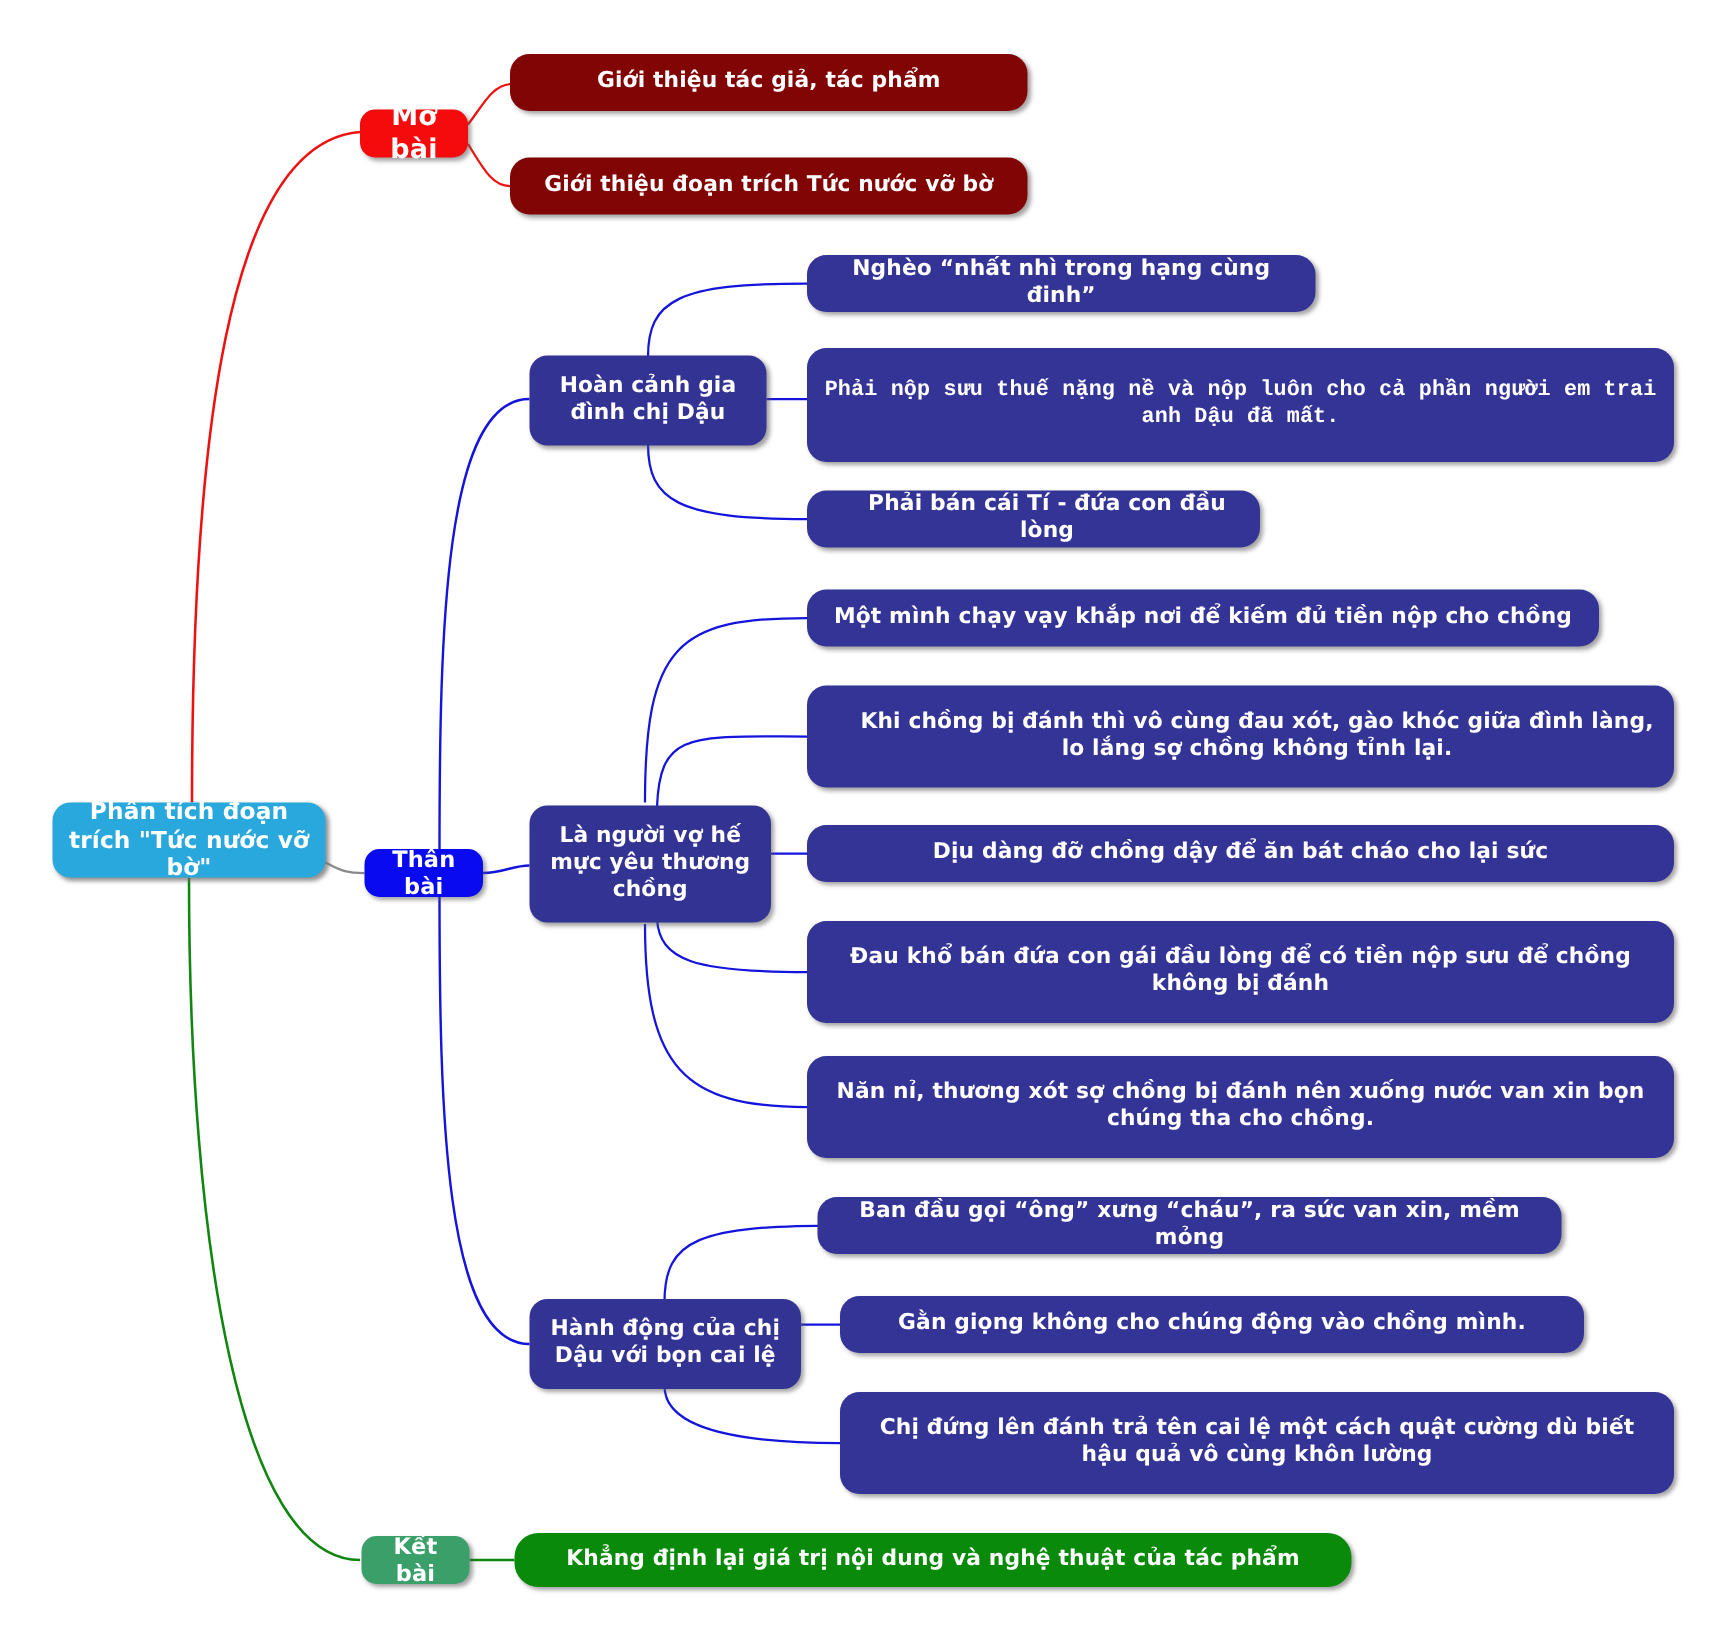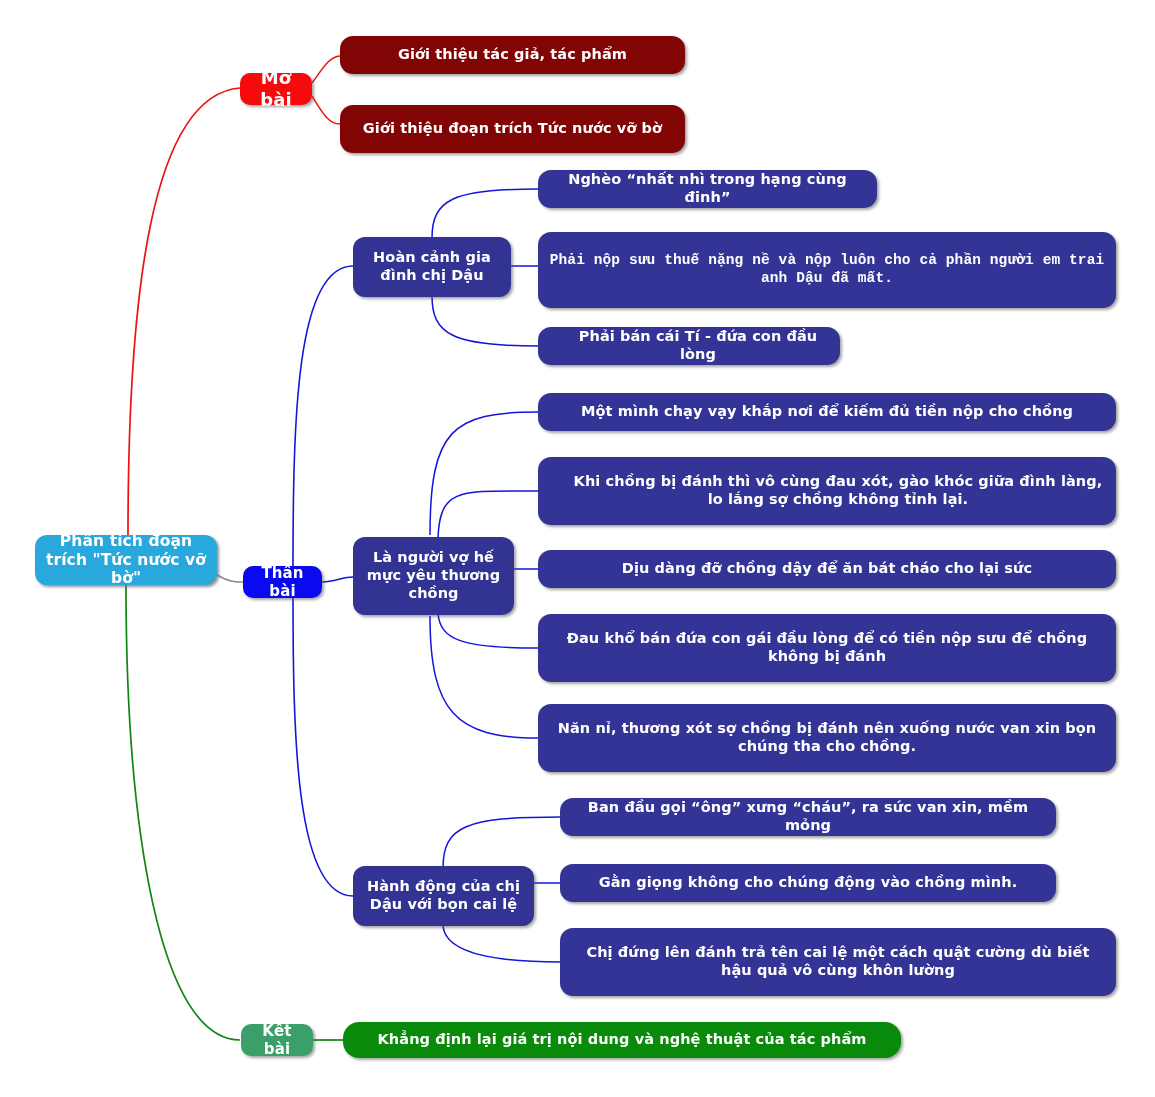--- a/index.html
+++ b/index.html
@@ -98,21 +98,21 @@
   </div>
 
   <div class="node level1-red" style="left:240px; top:73px; width:72px; height:32px;">
     <span>Mở bài</span>
   </div>
 
   <div class="node leaf-darkred" style="left:340px; top:36px; width:345px; height:38px;">
     <span>Giới thiệu tác giả, tác phẩm</span>
   </div>
 
-  <div class="node leaf-darkred" style="left:340px; top:105px; width:345px; height:48px;">
+  <div class="node leaf-darkred" style="left:340px; top:105px; width:345px; height:38px;">
     <span>Giới thiệu đoạn trích Tức nước vỡ bờ</span>
   </div>
 
   <div class="node level1-blue" style="left:243px; top:566px; width:79px; height:32px;">
     <span>Thân bài</span>
   </div>
 
   <div class="node branch-navy" style="left:353px; top:237px; width:158px; height:60px;">
     <span>Hoàn cảnh gia đình chị Dậu</span>
   </div>
@@ -126,21 +126,21 @@
   </div>
 
   <div class="node leaf-navy" style="left:538px; top:327px; width:302px; height:38px;padding-left:28px;">
     <span>Phải bán cái Tí - đứa con đầu lòng</span>
   </div>
 
   <div class="node branch-navy" style="left:353px; top:537px; width:161px; height:78px;">
     <span>Là người vợ hế mực yêu thương chồng</span>
   </div>
 
-  <div class="node leaf-navy" style="left:538px; top:393px; width:578px; height:38px;">
+  <div class="node leaf-navy" style="left:538px; top:393px; width:528px; height:38px;">
     <span>Một mình chạy vạy khắp nơi để kiếm đủ tiền nộp cho chồng</span>
   </div>
 
   <div class="node leaf-navy" style="left:538px; top:457px; width:578px; height:68px;padding-left:32px;">
     <span>Khi chồng bị đánh thì vô cùng đau xót, gào khóc giữa đình làng, lo lắng sợ chồng không tỉnh lại.</span>
   </div>
 
   <div class="node leaf-navy" style="left:538px; top:550px; width:578px; height:38px;">
     <span>Dịu dàng đỡ chồng dậy để ăn bát cháo cho lại sức</span>
   </div>
@@ -150,21 +150,21 @@
   </div>
 
   <div class="node leaf-navy" style="left:538px; top:704px; width:578px; height:68px;">
     <span>Năn nỉ, thương xót sợ chồng bị đánh nên xuống nước van xin bọn chúng tha cho chồng.</span>
   </div>
 
   <div class="node branch-navy" style="left:353px; top:866px; width:181px; height:60px;">
     <span>Hành động của chị Dậu với bọn cai lệ</span>
   </div>
 
-  <div class="node leaf-navy" style="left:560px; top:798px; width:496px; height:38px;">
+  <div class="node leaf-navy" style="left:545px; top:798px; width:496px; height:38px;">
     <span>Ban đầu gọi “ông” xưng “cháu”, ra sức van xin, mềm mỏng</span>
   </div>
 
   <div class="node leaf-navy" style="left:560px; top:864px; width:496px; height:38px;">
     <span>Gằn giọng không cho chúng động vào chồng mình.</span>
   </div>
 
   <div class="node leaf-navy" style="left:560px; top:928px; width:556px; height:68px;">
     <span>Chị đứng lên đánh trả tên cai lệ một cách quật cường dù biết hậu quả vô cùng khôn lường</span>
   </div>

